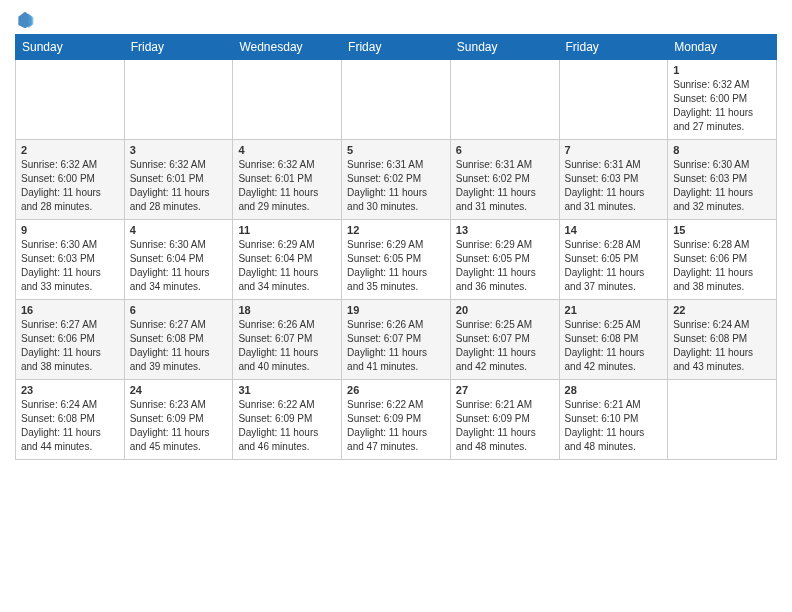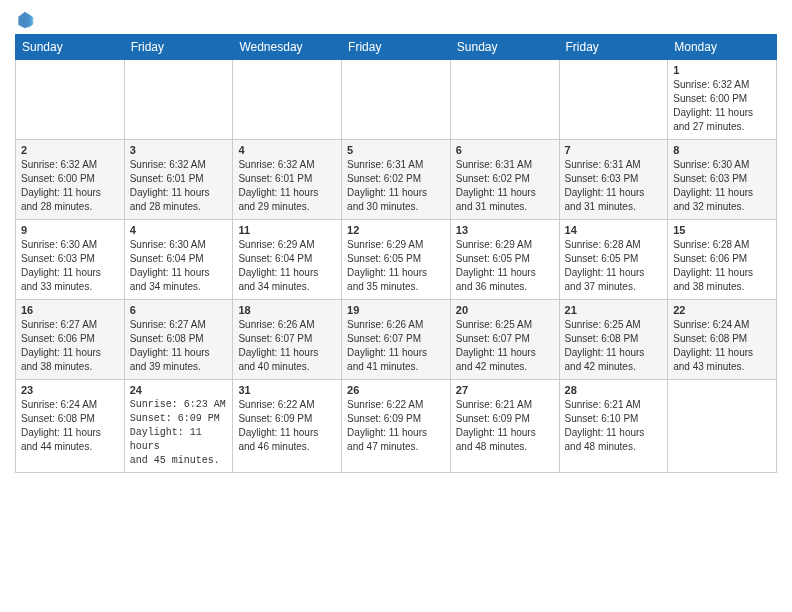--- a/index.html
+++ b/index.html
@@ -294,21 +294,21 @@
         <tr>
           <td>
             <span class="day-number">23</span>
             <div class="day-info" style="white-space: pre-line;">Sunrise: 6:24 AM
 Sunset: 6:08 PM
 Daylight: 11 hours
 and 44 minutes.</div>
           </td>
           <td>
             <span class="day-number">24</span>
-            <div class="day-info" style="white-space: pre-line; font-family: Liberation Mono, monospace;">Sunrise: 6:23 AM
+            <div class="day-info" style="white-space: pre-line;">Sunrise: 6:23 AM
 Sunset: 6:09 PM
 Daylight: 11 hours
 and 45 minutes.</div>
           </td>
           <td>
             <span class="day-number">31</span>
             <div class="day-info" style="white-space: pre-line;">Sunrise: 6:22 AM
 Sunset: 6:09 PM
 Daylight: 11 hours
 and 46 minutes.</div>

